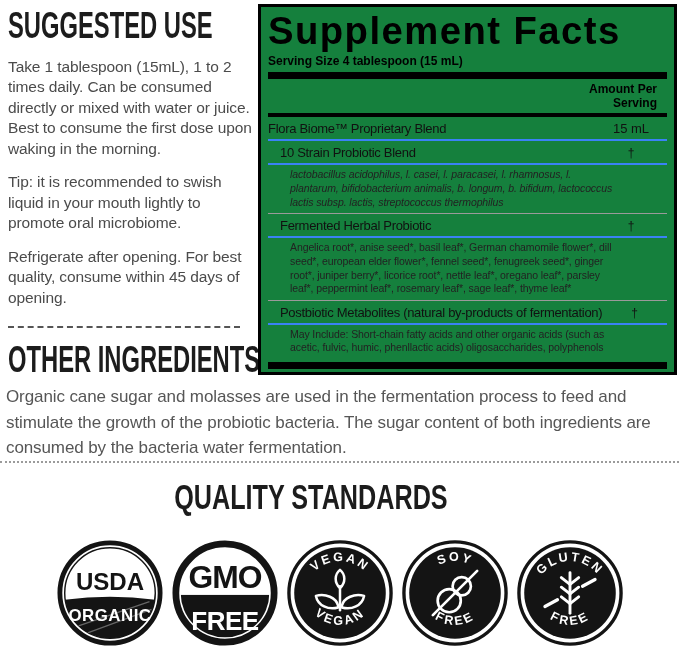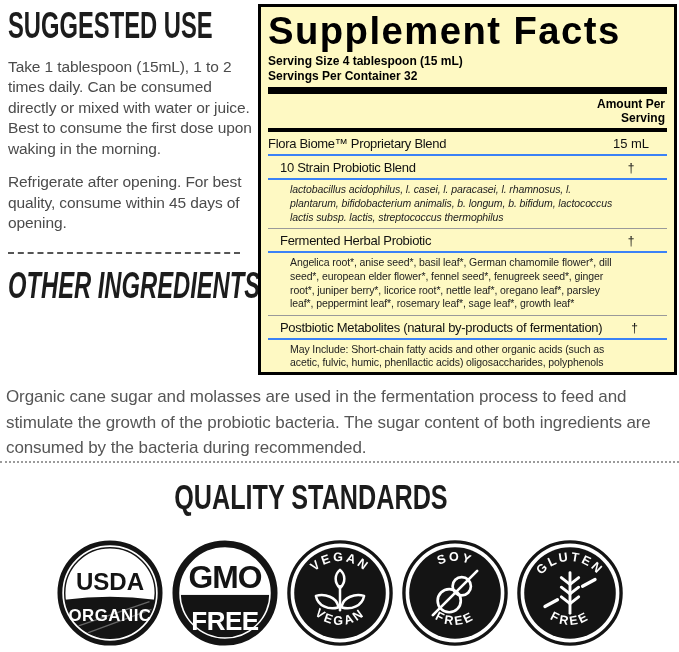--- a/index.html
+++ b/index.html
@@ -5,33 +5,33 @@
   html,body{margin:0;padding:0;background:#fff;}
   #label{position:relative;width:679px;height:652px;background:#ffffff;overflow:hidden;
          font-family:"Liberation Sans","DejaVu Sans",sans-serif;color:#141414;}
 
   
   .left-col{position:absolute;left:8px;top:8px;width:246px;}
   .cond-head{font-weight:bold;font-size:36px;line-height:1;color:#1c1c1c;white-space:nowrap;}
   .cond-head .scale{display:inline-block;transform:scaleX(0.66);transform-origin:0 50%;letter-spacing:0px;}
   .left-col p{font-size:15.5px;line-height:1.32;color:#4b4b4b;margin:13px 0 0 0;letter-spacing:-0.1px;}
   .dash-divider{border-top:2px dashed #555;width:232px;margin:18px 0 14px 0;height:0;}
-  .other-head{margin-top:2px;font-style:italic;}
+  .other-head{margin-top:2px;}
   .other-ing{font-style:italic;font-size:18px !important;color:#3f3f3f !important;line-height:1.45 !important;}
 
   
   .facts{position:absolute;left:258px;top:4px;width:419px;height:371px;border:3px solid #000;
-         box-sizing:border-box;background:#fef9c3;padding:3px 7px 0 7px;overflow:hidden;}
+         box-sizing:border-box;background:#15803d;padding:3px 7px 0 7px;overflow:hidden;}
   .facts-title{font-weight:bold;font-size:39px;letter-spacing:1.5px;line-height:0.95;color:#000;
                white-space:nowrap;transform:scaleX(0.98);transform-origin:0 50%;margin-top:2px;}
   .serving{font-weight:bold;font-size:12px;line-height:1.25;margin-top:5px;color:#000;}
   .bar{background:#000;}
   .bar7{height:7px;margin:3px 0 0 0;}
   .bar4{height:4px;margin:2px 0 0 0;}
-  .amt-head{text-align:right;font-weight:bold;font-size:12px;line-height:1.18;margin:3px 2px 3px 0;color:#000;}
+  .amt-head{text-align:right;font-weight:bold;font-size:12px;line-height:1.18;margin:3px 10px 3px 0;color:#000;}
   .frow{display:flex;align-items:baseline;padding:4px 0 3px 0;border-bottom:2px solid #3b82f6;}
   .frow .fname{flex:1;font-size:13px;letter-spacing:-0.3px;white-space:nowrap;color:#111;}
   .frow .famt{width:72px;text-align:center;font-size:12px;color:#111;}
   .frow.indent .fname{padding-left:12px;}
   .sub{font-size:10.5px;line-height:1.3;color:#222;padding:3px 52px 4px 22px;
        border-bottom:1px solid #9a9a9a;letter-spacing:-0.1px;}
   .sub.italic{font-style:italic;}
   .sub.last{border-bottom:none;}
 
   
@@ -45,60 +45,60 @@
   .badge{width:106px;height:106px;}
 </style>
 </head>
 <body>
 
 <div id="label">
 
   <div class="left-col">
     <div class="cond-head"><span class="scale">SUGGESTED USE</span></div>
     <p>Take 1 tablespoon (15mL), 1 to 2 times daily. Can be consumed directly or mixed with water or juice. Best to consume the first dose upon waking in the morning.</p>
+    <p>Tip: it is recommended to swish liquid in your mouth lightly to promote oral microbiome.</p>
     <p>Refrigerate after opening. For best quality, consume within 45 days of opening.</p>
     <div class="dash-divider"></div>
     <div class="cond-head other-head"><span class="scale">OTHER INGREDIENTS</span></div>
   </div>
 
   <div class="facts">
     <div class="facts-title">Supplement Facts</div>
     <div class="serving">Serving Size 4 tablespoon (15 mL)</div>
-    <div class="serving" style="margin-top:0;">Servings Per Container 32</div>
     <div class="bar bar7"></div>
     <div class="amt-head">
       <div>Amount Per</div>
       <div>Serving</div>
     </div>
     <div class="bar bar4"></div>
 
     <div class="frow">
       <span class="fname">Flora Biome™ Proprietary Blend</span>
       <span class="famt" style="font-size:13px;">15 mL</span>
     </div>
     <div class="frow indent">
       <span class="fname">10 Strain Probiotic Blend</span>
       <span class="famt">†</span>
     </div>
     <div class="sub italic">lactobacillus acidophilus, l. casei, l. paracasei, l. rhamnosus, l. plantarum, bifidobacterium animalis, b. longum, b. bifidum, lactococcus lactis subsp. lactis, streptococcus thermophilus</div>
     <div class="frow indent">
       <span class="fname">Fermented Herbal Probiotic</span>
       <span class="famt">†</span>
     </div>
-    <div class="sub">Angelica root*, anise seed*, basil leaf*, German chamomile flower*, dill seed*, european elder flower*, fennel seed*, fenugreek seed*, ginger root*, juniper berry*, licorice root*, nettle leaf*, oregano leaf*, parsley leaf*, peppermint leaf*, rosemary leaf*, sage leaf*, growth leaf*</div>
+    <div class="sub">Angelica root*, anise seed*, basil leaf*, German chamomile flower*, dill seed*, european elder flower*, fennel seed*, fenugreek seed*, ginger root*, juniper berry*, licorice root*, nettle leaf*, oregano leaf*, parsley leaf*, peppermint leaf*, rosemary leaf*, sage leaf*, thyme leaf*</div>
     <div class="frow indent">
       <span class="fname">Postbiotic Metabolites (natural by-products of fermentation)</span>
       <span class="famt">†</span>
     </div>
     <div class="sub last">May Include: Short-chain fatty acids and other organic acids (such as acetic, fulvic, humic, phenllactic acids) oligosaccharides, polyphenols</div>
     <div class="bar bar7"></div>
 
   </div>
 
-  <div class="description">Organic cane sugar and molasses are used in the fermentation process to feed and stimulate the growth of the probiotic bacteria. The sugar content of both ingredients are consumed by the bacteria during recommended.</div>
+  <div class="description">Organic cane sugar and molasses are used in the fermentation process to feed and stimulate the growth of the probiotic bacteria. The sugar content of both ingredients are consumed by the bacteria water fermentation.</div>
   <div class="dot-divider"></div>
 
   <div class="quality-head">
     <div class="cond-head"><span class="scale">QUALITY STANDARDS</span></div>
   </div>
 
   <div class="badges">
 
     <svg class="badge" viewBox="0 0 110 110">
       <defs>

